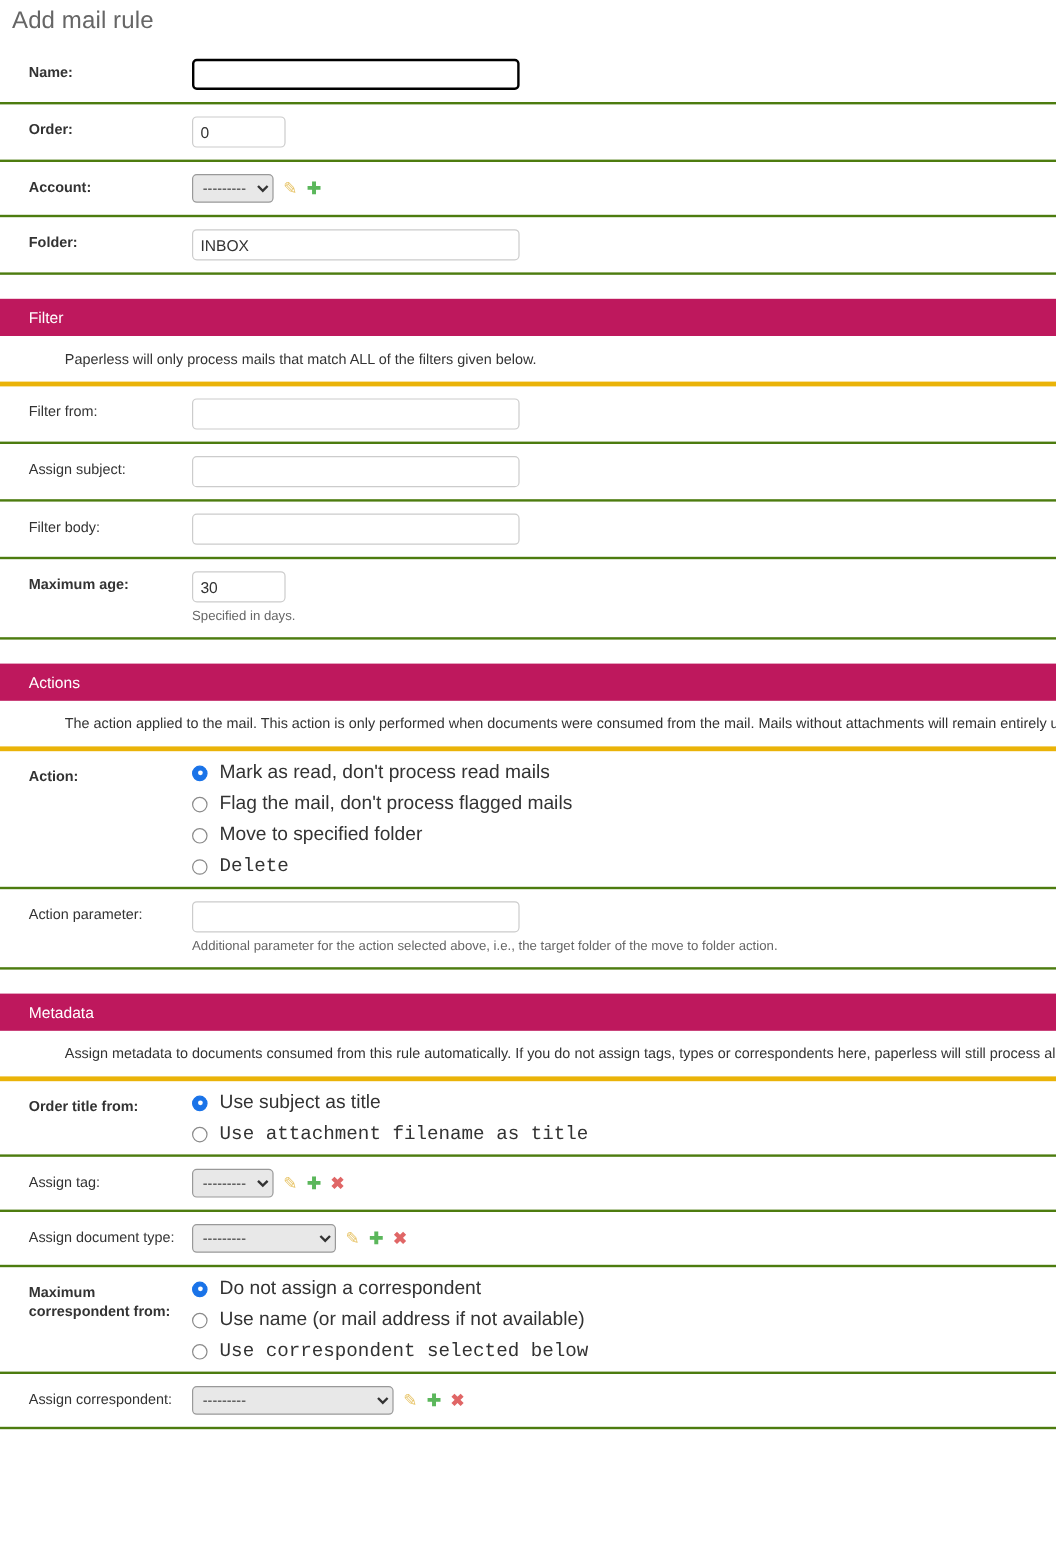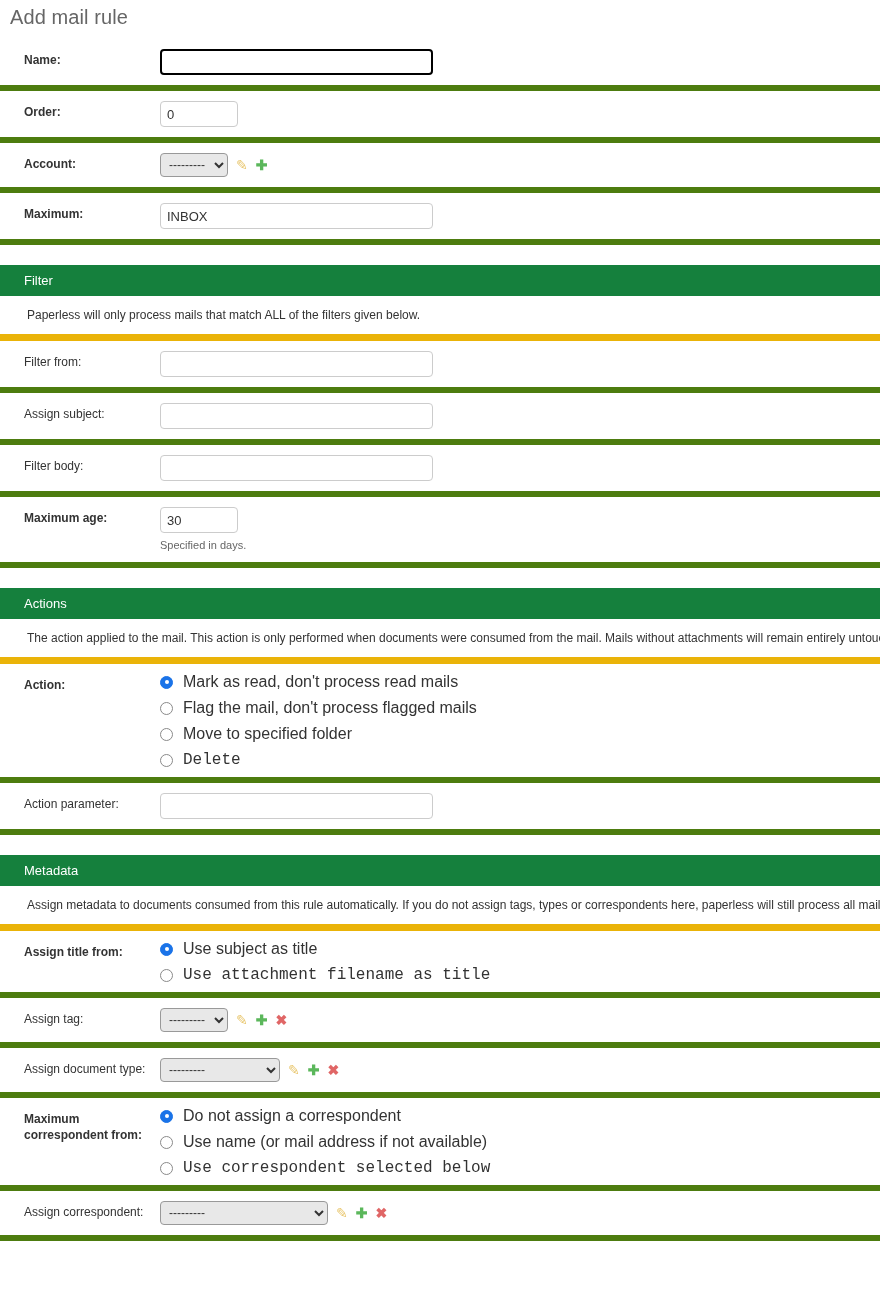--- a/index.html
+++ b/index.html
@@ -20,21 +20,21 @@
     font-size: 20px;
     font-weight: normal;
     color: #666666;
     padding: 6px 0 10px 10px;
     margin: 0;
     letter-spacing: 0.1px;
   }
   .form-row {
     display: flex;
     align-items: flex-start;
-    border-bottom: 6px solid #4d7c0f;
+    border-bottom: 2px solid #4d7c0f;
     padding: 10px 0 10px 0;
     min-height: 30px;
     box-sizing: border-box;
   }
   .label-cell {
     width: 160px;
     min-width: 160px;
     padding: 3px 10px 0 24px;
     box-sizing: border-box;
     font-size: 12px;
@@ -92,32 +92,32 @@
   .icon-pencil { color: #e8c56a; }
   .icon-plus { color: #5bb75b; font-weight: bold; }
   .icon-cross { color: #e06666; font-weight: bold; }
   .help-text {
     font-size: 11px;
     color: #666666;
     padding-top: 5px;
     line-height: 14px;
   }
   .section-header {
-    background: #15803d;
+    background: #be185d;
     color: #ffffff;
     font-size: 13px;
     padding: 8px 10px 8px 24px;
     margin-top: 20px;
     box-sizing: border-box;
   }
   .section-desc {
     font-size: 12px;
     color: #333333;
-    padding: 12px 10px 12px 27px;
-    border-bottom: 7px solid #eab308;
+    padding: 12px 10px 12px 54px;
+    border-bottom: 4px solid #eab308;
     white-space: nowrap;
     overflow: hidden;
   }
   .radio-list { padding-top: 1px; }
   .radio-item {
     display: flex;
     align-items: center;
     margin-bottom: 12px;
   }
   .radio-item:last-child { margin-bottom: 0; font-family: Liberation Mono, monospace; }
@@ -180,21 +180,21 @@
     <div class="field-cell inline-field">
       <select class="sel-small">
         <option>---------</option>
       </select>
       <span class="icon-btn icon-pencil">✎</span>
       <span class="icon-btn icon-plus">✚</span>
     </div>
   </div>
 
   <div class="form-row">
-    <div class="label-cell bold">Maximum:</div>
+    <div class="label-cell bold">Folder:</div>
     <div class="field-cell">
       <input type="text" class="wide" value="INBOX" style="">
     </div>
   </div>
 
   <div class="section-header">Filter</div>
   <div class="section-desc">Paperless will only process mails that match ALL of the filters given below.</div>
 
   <div class="form-row">
     <div class="label-cell">Filter from:</div>
@@ -249,28 +249,29 @@
           <span class="radio-label">Delete</span>
         </div>
       </div>
     </div>
   </div>
 
   <div class="form-row">
     <div class="label-cell">Action parameter:</div>
     <div class="field-cell">
       <input type="text" class="wide" value="" style="">
+      <div class="help-text">Additional parameter for the action selected above, i.e., the target folder of the move to folder action.</div>
     </div>
   </div>
 
   <div class="section-header">Metadata</div>
   <div class="section-desc">Assign metadata to documents consumed from this rule automatically. If you do not assign tags, types or correspondents here, paperless will still process all mails.</div>
 
   <div class="form-row">
-    <div class="label-cell bold">Assign title from:</div>
+    <div class="label-cell bold">Order title from:</div>
     <div class="field-cell">
       <div class="radio-list">
         <div class="radio-item">
           <span class="radio checked"></span>
           <span class="radio-label">Use subject as title</span>
         </div>
         <div class="radio-item">
           <span class="radio"></span>
           <span class="radio-label">Use attachment filename as title</span>
         </div>

